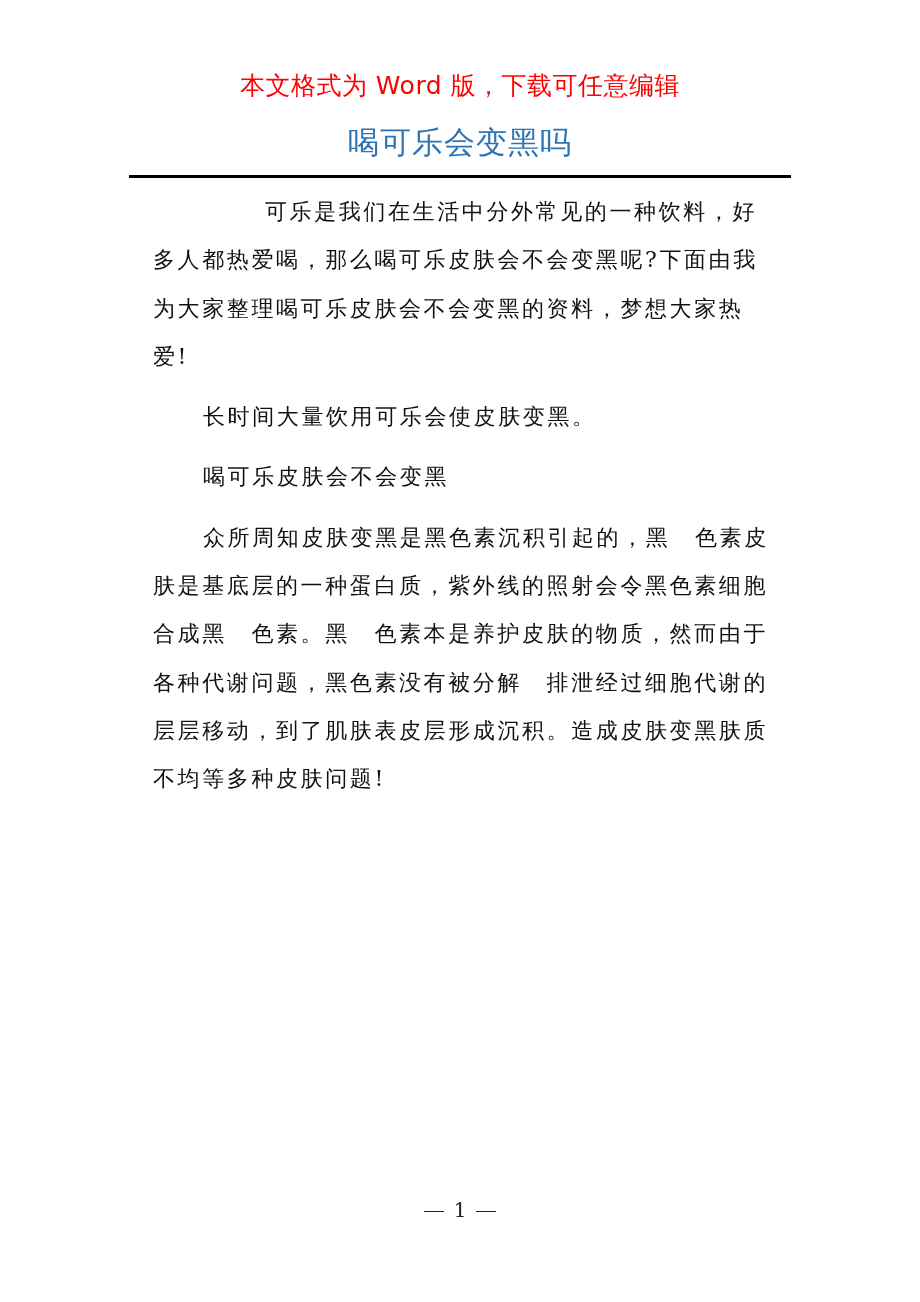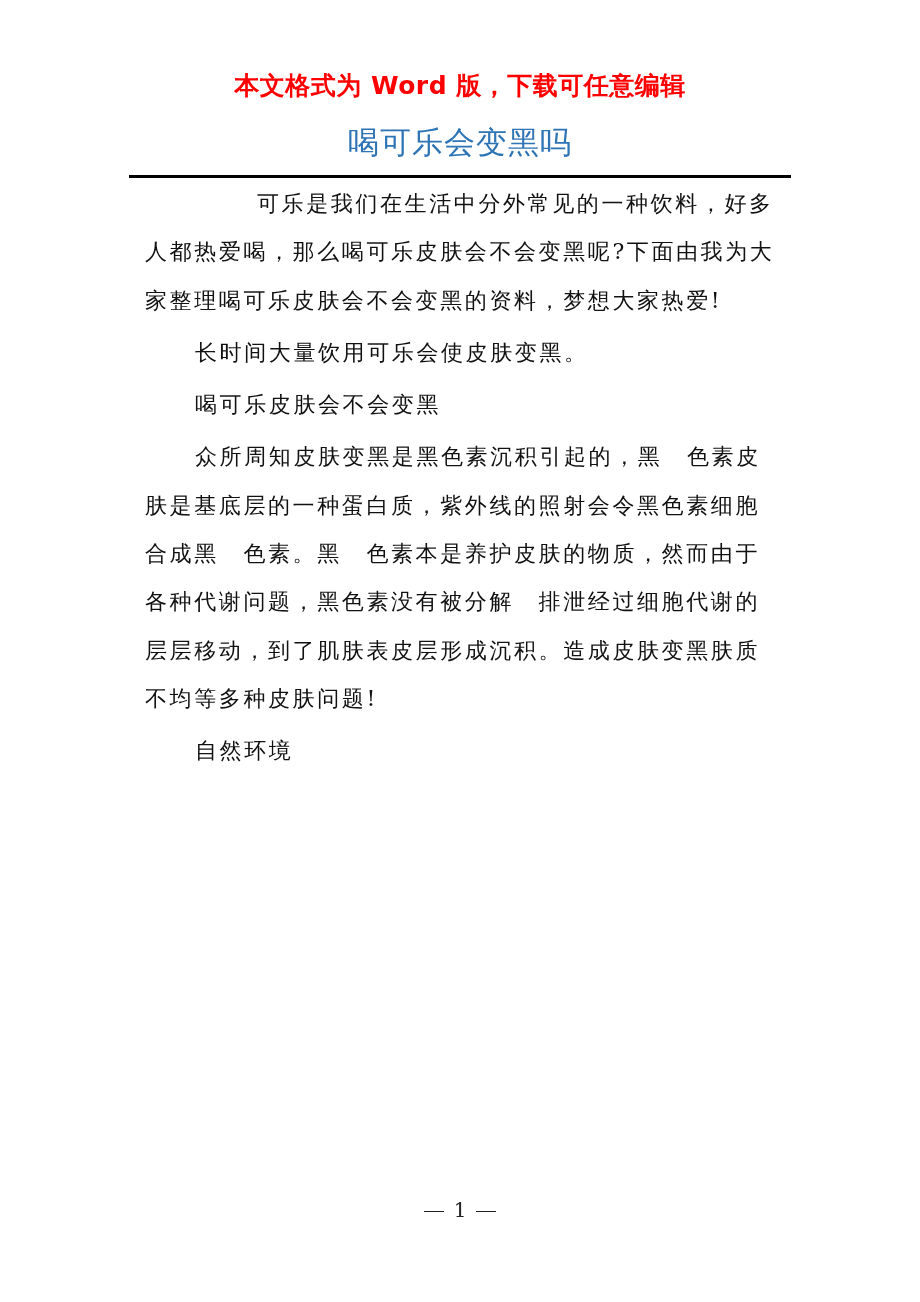--- a/index.html
+++ b/index.html
@@ -1,55 +1,54 @@
 <!DOCTYPE html>
 <html><head>
 <meta charset="utf-8">
 <style>
   html, body { margin: 0; padding: 0; background: #ffffff; }
   body { width: 920px; height: 1302px; position: relative; overflow: hidden; }
   .page { position: absolute; left: 0; top: 0; width: 920px; height: 1302px; background: #fff; }
   .banner {
     position: absolute; left: 0; top: 66px; width: 920px; text-align: center;
-    font-family: "DejaVu Sans", sans-serif; font-weight: bold; font-size: 25px;
+    font-family: "DejaVu Sans", sans-serif; font-weight: normal; font-size: 25px;
     line-height: 40px; color: #ff0000; letter-spacing: 0.5px;
   }
   .title {
     position: absolute; left: 0; top: 120px; width: 920px; text-align: center;
     font-family: Liberation Serif, serif; font-size: 31px; line-height: 46px;
     color: #2e74b5; letter-spacing: 1px;
   }
   .rule {
     position: absolute; left: 129px; top: 175px; width: 662px; height: 3px; background: #000;
   }
   .body {
     position: absolute; left: 141px; top: 176px; width: 640px;
     font-family: "DejaVu Serif", serif; font-size: 22px; color: #111;
     line-height: 48.3px; letter-spacing: 2.6px;
   }
-  .p { margin: 4px; padding: 0; text-indent: 50px; }
+  .p { margin: 12px; padding: 0; text-indent: 50px; }
   .p.first { text-indent: 112px; }
   .footer {
     position: absolute; left: 0; top: 1198px; width: 920px; text-align: center;
     font-family: "DejaVu Serif", serif; font-size: 20px; color: #222; line-height: 24px;
   }
   .dash { display: inline-block; width: 20px; height: 1.5px; background: #222; vertical-align: middle; margin: 0 10px; }
 </style>
 </head>
 <body>
 
 <div class="page">
   <div class="banner">本文格式为 Word 版，下载可任意编辑</div>
   <div class="title">喝可乐会变黑吗</div>
   <div class="rule"></div>
 
   <div class="body">
     <p class="p first">可乐是我们在生活中分外常见的一种饮料，好多人都热爱喝，那么喝可乐皮肤会不会变黑呢?下面由我为大家整理喝可乐皮肤会不会变黑的资料，梦想大家热爱!</p>
     <p class="p">长时间大量饮用可乐会使皮肤变黑。</p>
     <p class="p">喝可乐皮肤会不会变黑</p>
     <p class="p">众所周知皮肤变黑是黑色素沉积引起的，黑　色素皮肤是基底层的一种蛋白质，紫外线的照射会令黑色素细胞合成黑　色素。黑　色素本是养护皮肤的物质，然而由于各种代谢问题，黑色素没有被分解　排泄经过细胞代谢的层层移动，到了肌肤表皮层形成沉积。造成皮肤变黑肤质不均等多种皮肤问题!</p>
-    <p class="p">自然环境</p>
   </div>
 
   <div class="footer">
     <span class="dash"></span><span>1</span><span class="dash"></span>
   </div>
 </div>
 
 </body></html>

